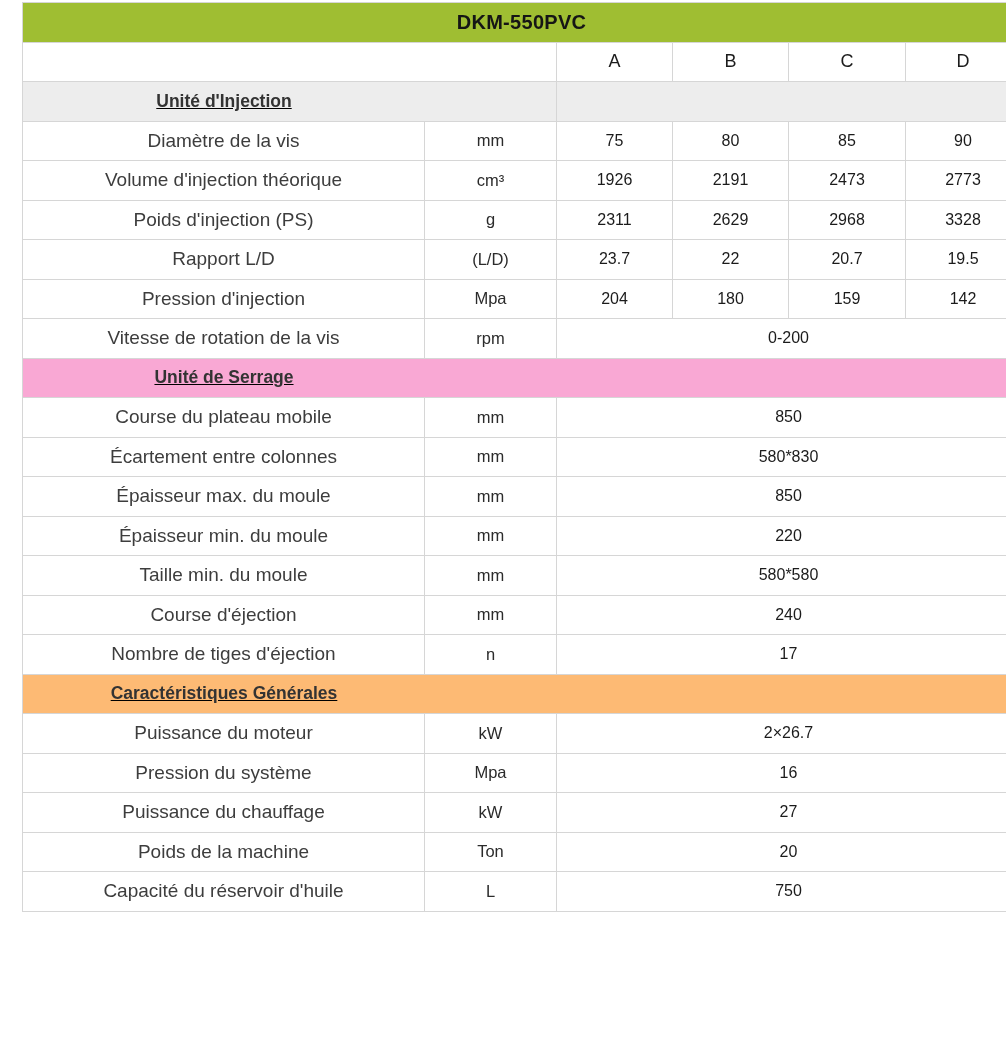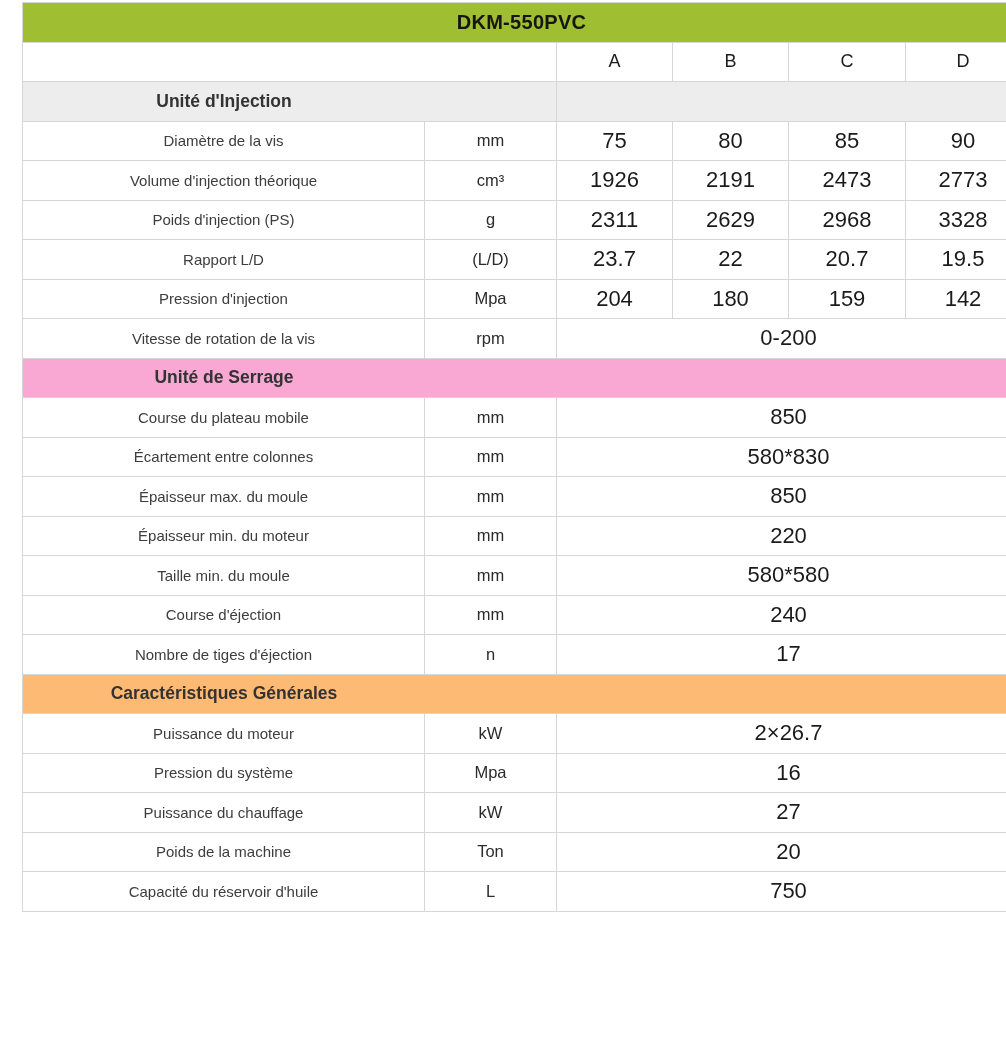--- a/index.html
+++ b/index.html
@@ -36,38 +36,39 @@
     color: #151515;
     letter-spacing: 0.3px;
   }
   td.col-head {
     font-size: 18px;
     color: #1c1c1c;
   }
   td.section-cell {
     background: #ededed;
     text-align: left;
+    text-decoration: underline;
   }
   .section-label-inner {
     width: 402px;
     text-align: center;
     font-weight: bold;
     font-size: 17.5px;
     color: #333333;
   }
   td.row-label {
-    font-size: 15px;
+    font-size: 19px;
     color: #3d3d3d;
   }
   td.unit-cell {
     font-size: 16.5px;
     color: #2b2b2b;
   }
   td.value-cell {
-    font-size: 22px;
+    font-size: 16px;
     color: #1b1b1b;
     margin-left: 10px;
   }
 </style>
 </head>
 <body>
 
 <table class="spec-table">
   <colgroup>
     <col style="width:402px">
@@ -153,21 +154,21 @@
         <td class="row-label">Écartement entre colonnes</td>
         <td class="unit-cell">mm</td>
         <td class="value-cell" colspan="4">580*830</td>
       </tr>
       <tr>
         <td class="row-label">Épaisseur max. du moule</td>
         <td class="unit-cell">mm</td>
         <td class="value-cell" colspan="4">850</td>
       </tr>
       <tr>
-        <td class="row-label">Épaisseur min. du moteur</td>
+        <td class="row-label">Épaisseur min. du moule</td>
         <td class="unit-cell">mm</td>
         <td class="value-cell" colspan="4">220</td>
       </tr>
       <tr>
         <td class="row-label">Taille min. du moule</td>
         <td class="unit-cell">mm</td>
         <td class="value-cell" colspan="4">580*580</td>
       </tr>
       <tr>
         <td class="row-label">Course d'éjection</td>

